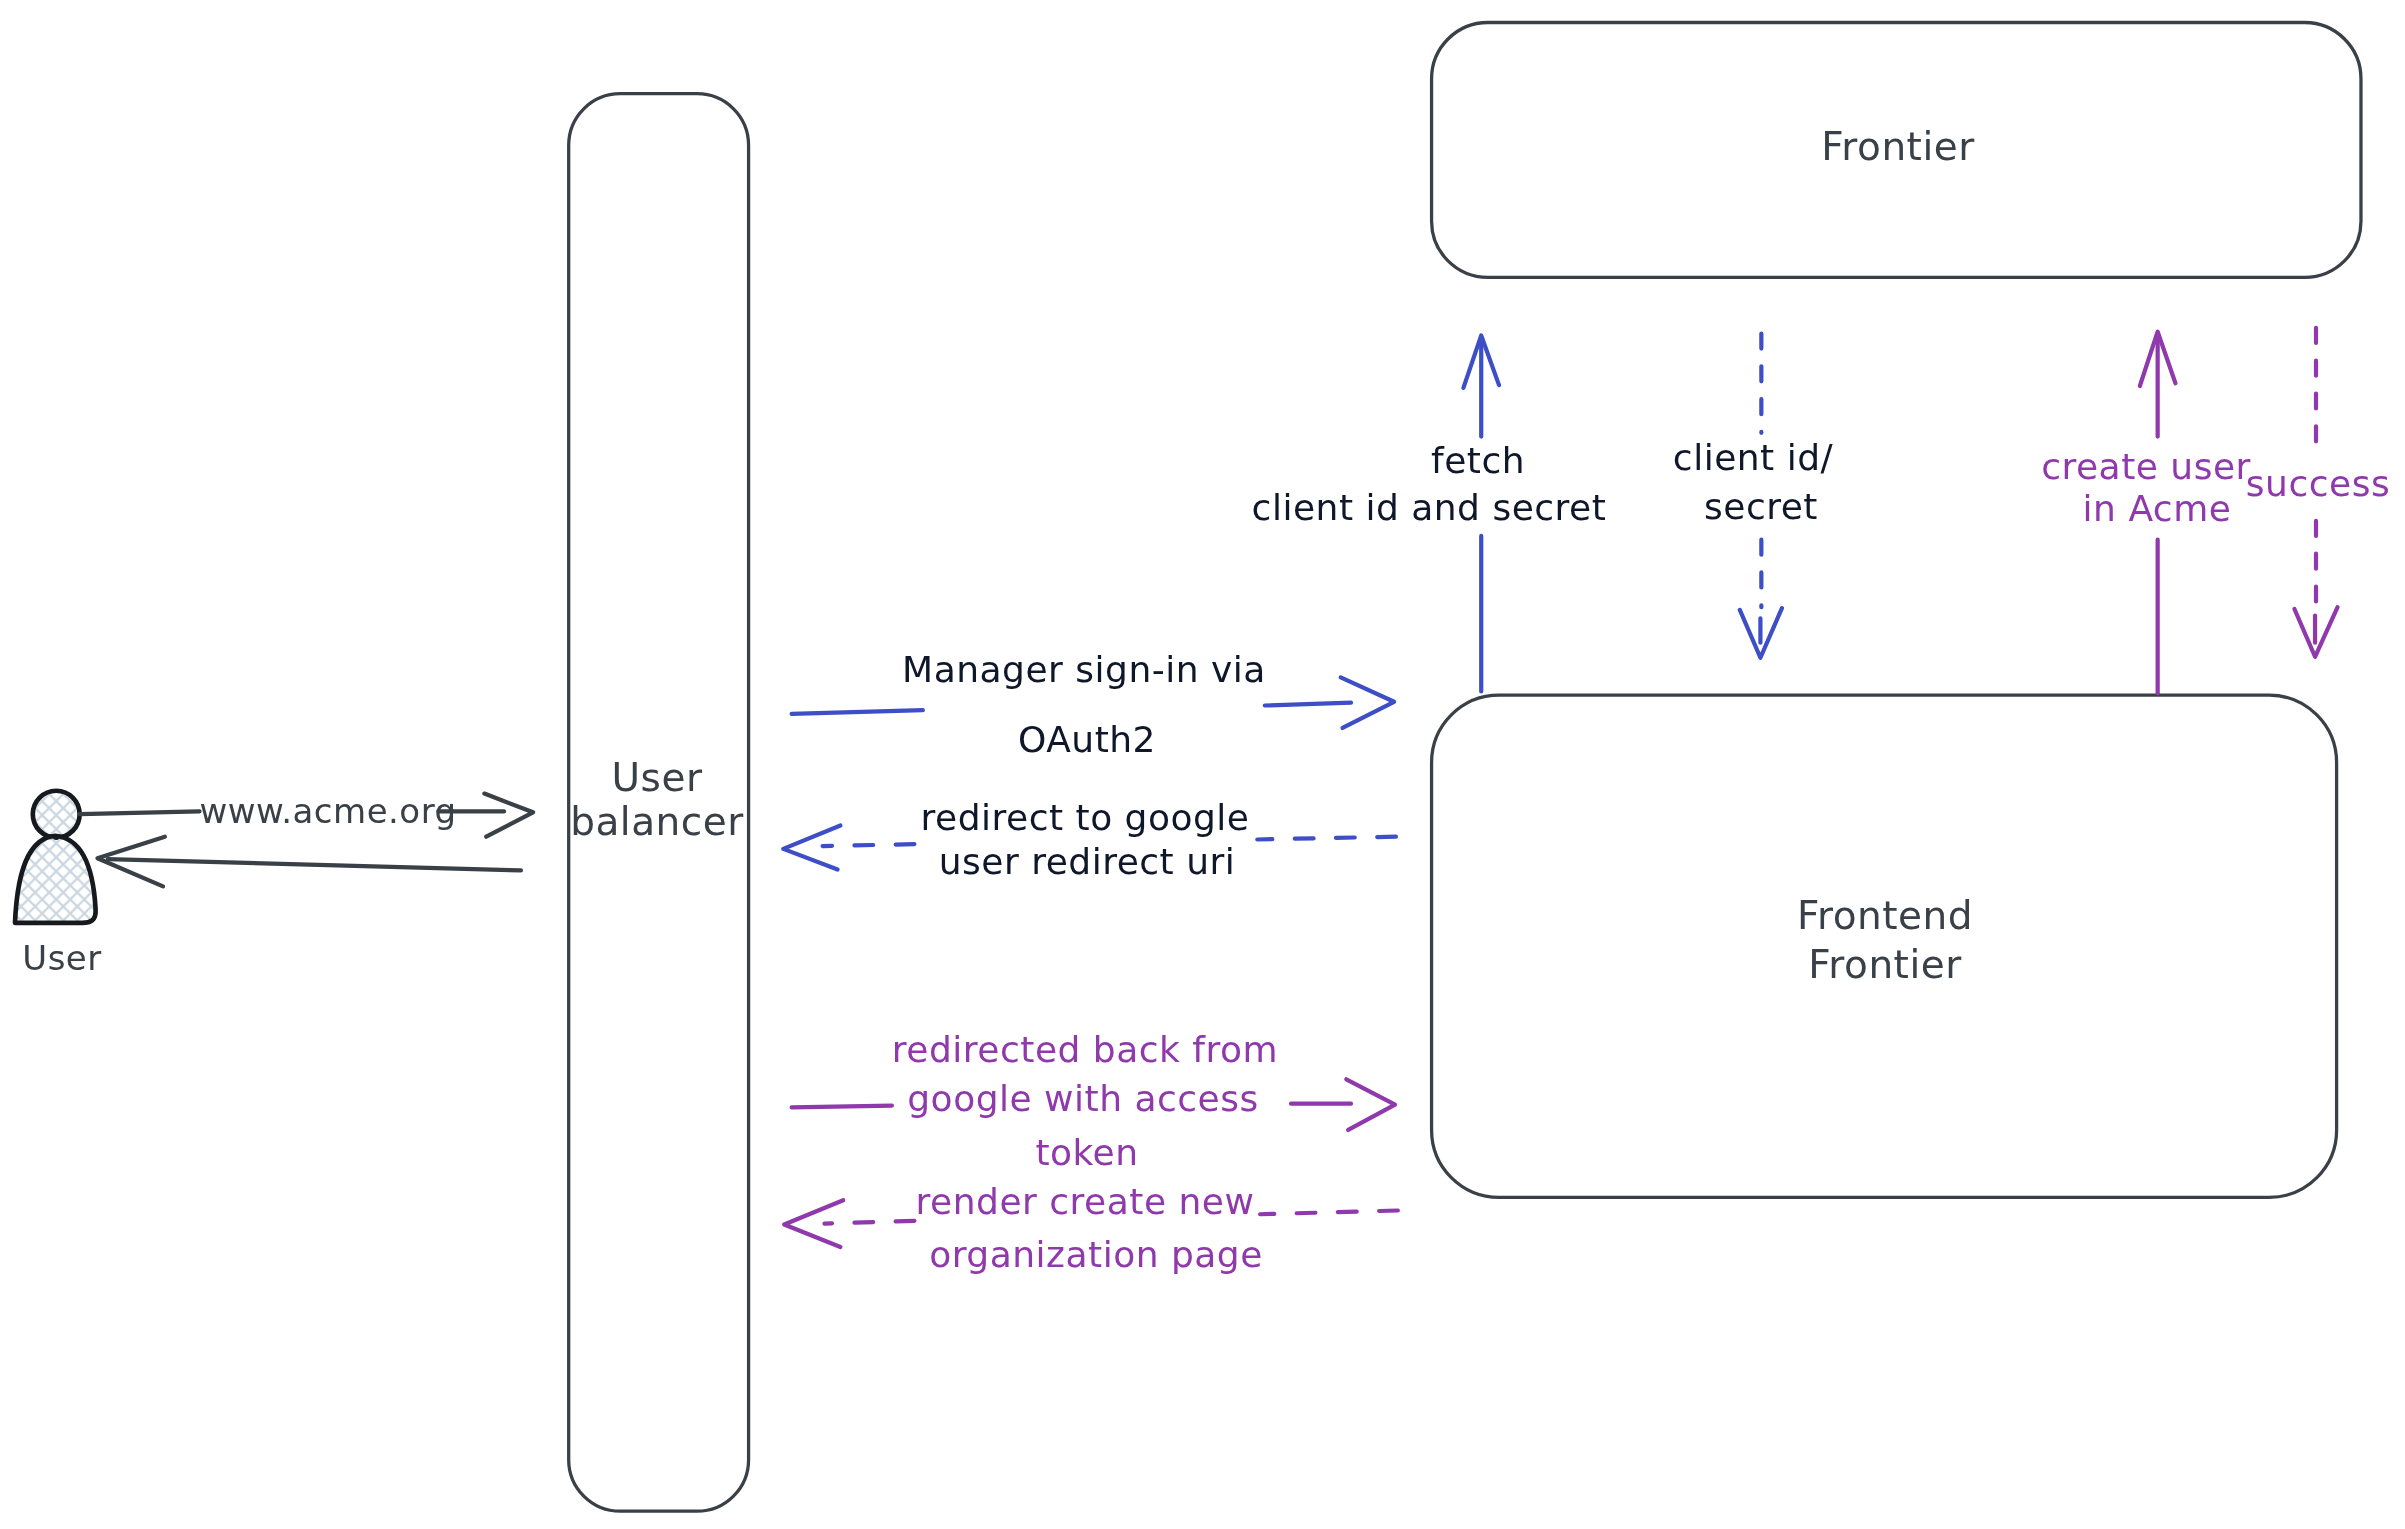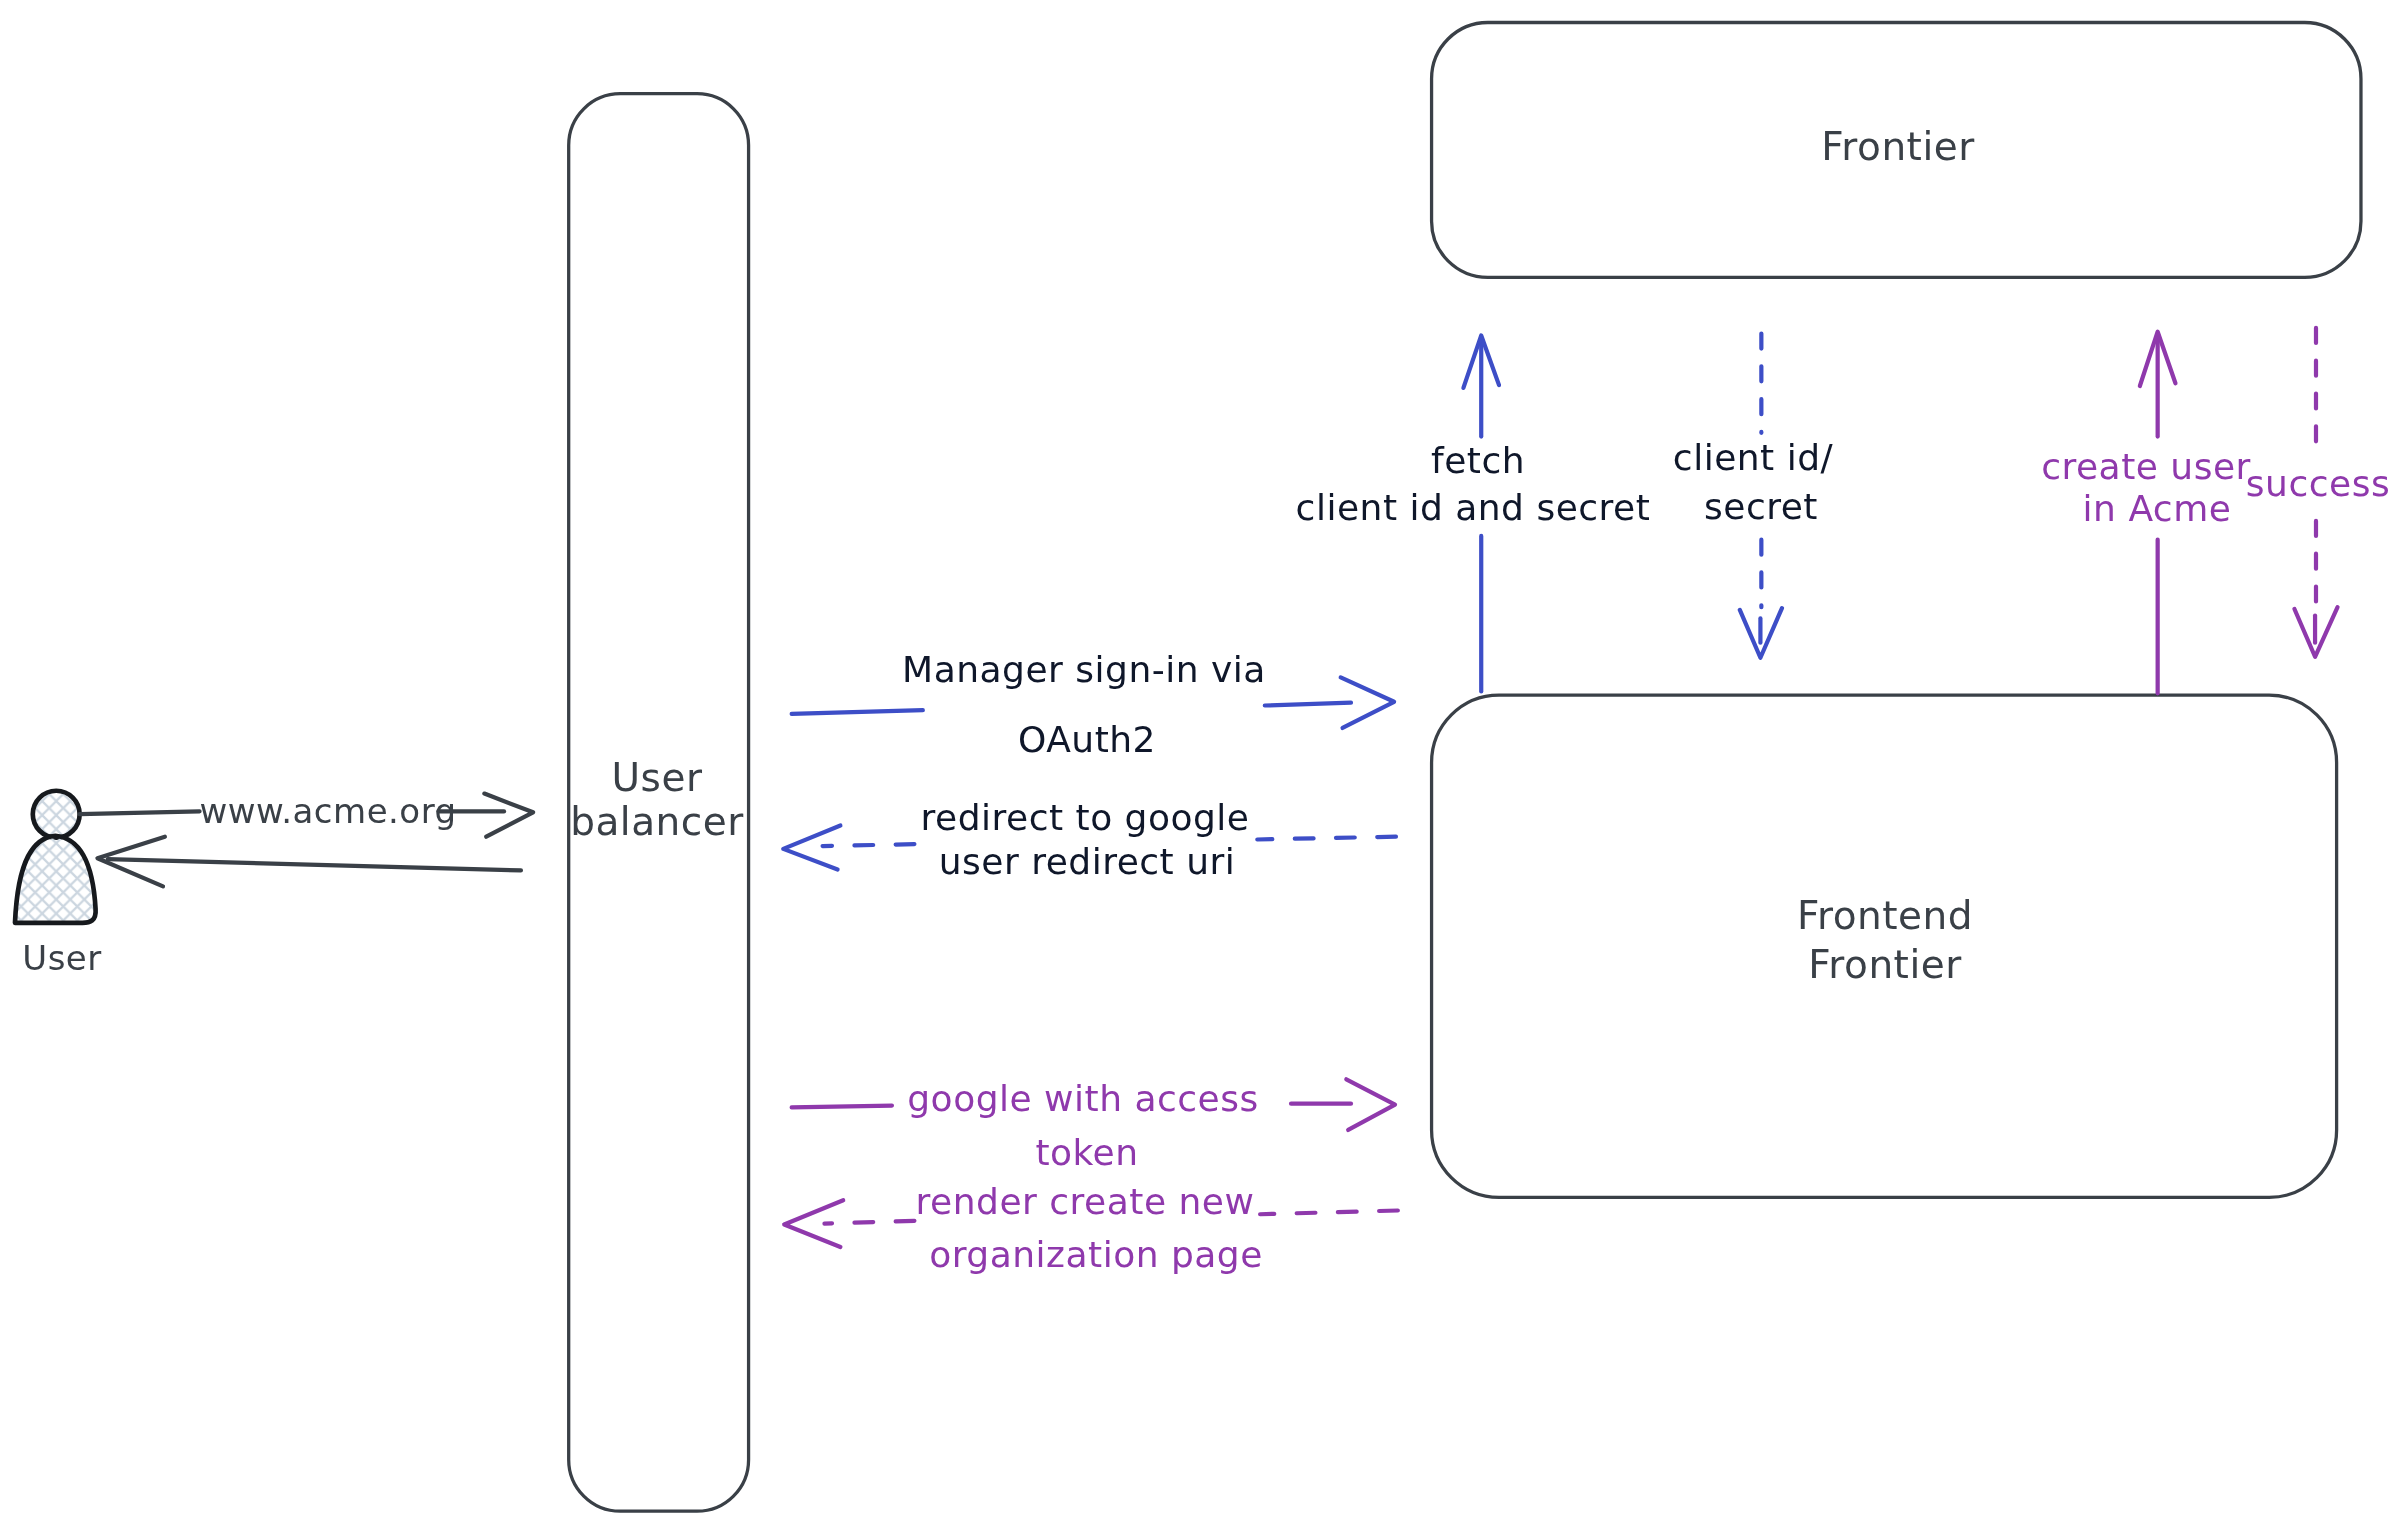--- a/index.html
+++ b/index.html
@@ -128,28 +128,29 @@
   <div class="lbl ink s42" style="left:1885px;top:964px">Frontier</div>
 
   <div class="lbl ink s36" style="left:328px; top:811px">www.acme.org</div>
 
   <div class="lbl blue s38" style="left:1084px;top:669px">Manager sign-in via</div>
   <div class="lbl blue s38" style="left:1087px;top:739px">OAuth2</div>
 
   <div class="lbl blue s38" style="left:1085px;top:817px">redirect to google</div>
   <div class="lbl blue s38" style="left:1087px;top:861px">user redirect uri</div>
 
+  <div class="lbl purple s38" style="left:1085px;top:1049px">redirected back from</div>
   <div class="lbl purple s38" style="left:1083px;top:1098px">google with access</div>
   <div class="lbl purple s38" style="left:1087px;top:1152px">token</div>
 
   <div class="lbl purple s38" style="left:1085px;top:1201px">render create new</div>
   <div class="lbl purple s38" style="left:1096px;top:1254px">organization page</div>
 
   <div class="lbl blue s38" style="left:1478px;top:460px">fetch</div>
-  <div class="lbl blue s38" style="left:1473px;top:507px">client id and secret</div>
+  <div class="lbl blue s38" style="left:1429px;top:507px">client id and secret</div>
 
   <div class="lbl blue s38" style="left:1753px;top:457px">client id/</div>
   <div class="lbl blue s38" style="left:1761px;top:506px">secret</div>
 
   <div class="lbl purple s38" style="left:2146px;top:466px">create user</div>
   <div class="lbl purple s38" style="left:2157px;top:508px">in Acme</div>
 
   <div class="lbl purple s38" style="left:2318px;top:483px">success</div>
 
 </div>

